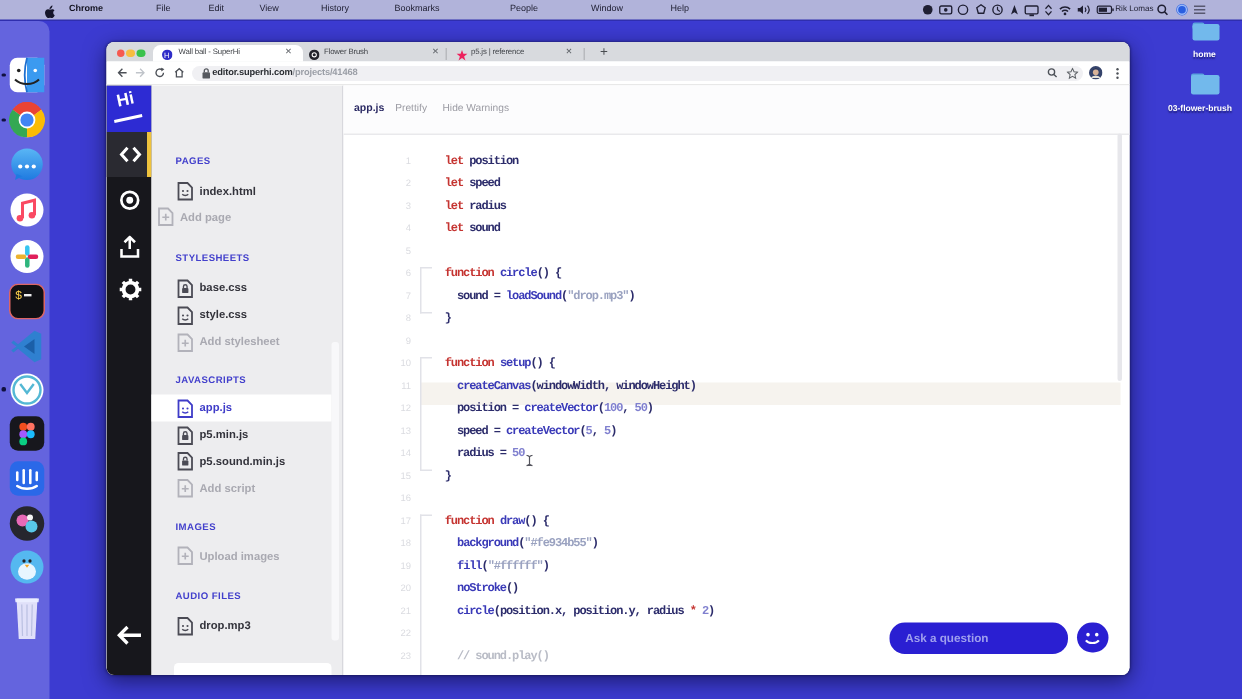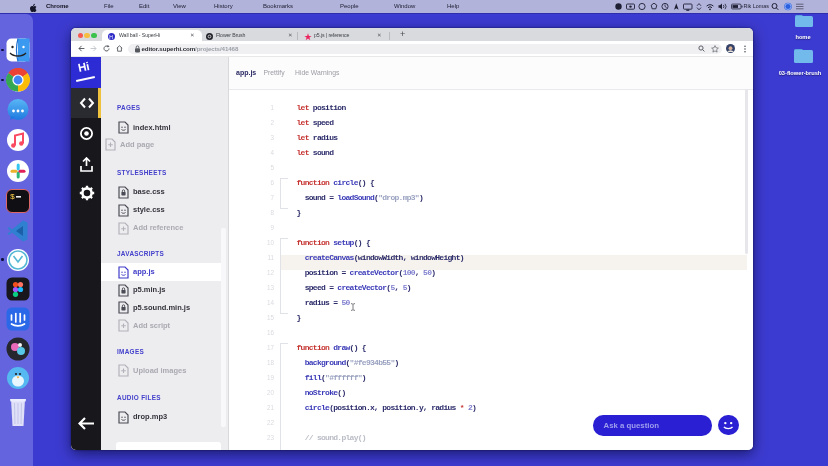--- a/index.html
+++ b/index.html
@@ -400,21 +400,21 @@
           <circle cx="7" cy="6.3" r="0.7" fill="#4b4b55"></circle>
           <path d="M 3.5,8.5 C 4.5,9.5 6.5,9.5 7.5,8.5" stroke="#4b4b55" stroke-width="1" fill="none"></path>
         </svg>
       <span class="n">style.css</span>
     </div>
     <div class="fitem dim" style="left:30px;top:161.5px;">
       <svg width="11" height="13" viewBox="0 0 11 13">
           <path d="M 1,1 L 7,1 10,4 10,12 1,12 Z" fill="none" stroke="#b2b2ba" stroke-width="1.2"></path>
           <path d="M 5.5,4.5 L 5.5,9 M 3.2,6.8 L 7.8,6.8" stroke="#b2b2ba" stroke-width="1.1"></path>
         </svg>
-      <span class="n">Add reference</span>
+      <span class="n">Add stylesheet</span>
     </div>
     <span class="sec" style="top:192.5px;">JAVASCRIPTS</span>
     <div class="fitem sel" style="left:30px;top:205.5px;">
       <svg width="11" height="13" viewBox="0 0 11 13">
           <path d="M 1,1 L 7,1 10,4 10,12 1,12 Z" fill="none" stroke="#3f3cc8" stroke-width="1.2"></path>
           <circle cx="4" cy="6.3" r="0.7" fill="#3f3cc8"></circle>
           <circle cx="7" cy="6.3" r="0.7" fill="#3f3cc8"></circle>
           <path d="M 3.5,8.5 C 4.5,9.5 6.5,9.5 7.5,8.5" stroke="#3f3cc8" stroke-width="1" fill="none"></path>
         </svg>
       <span class="n">app.js</span>

